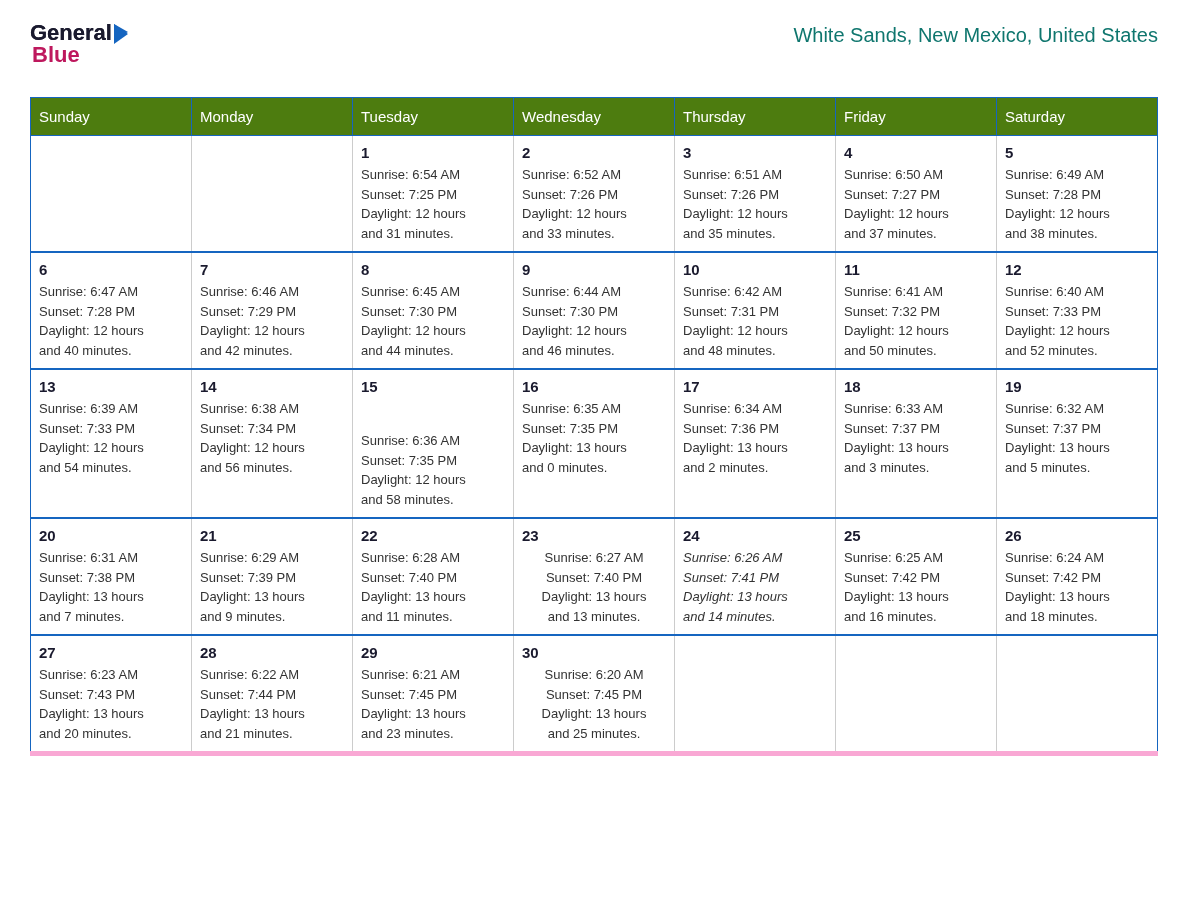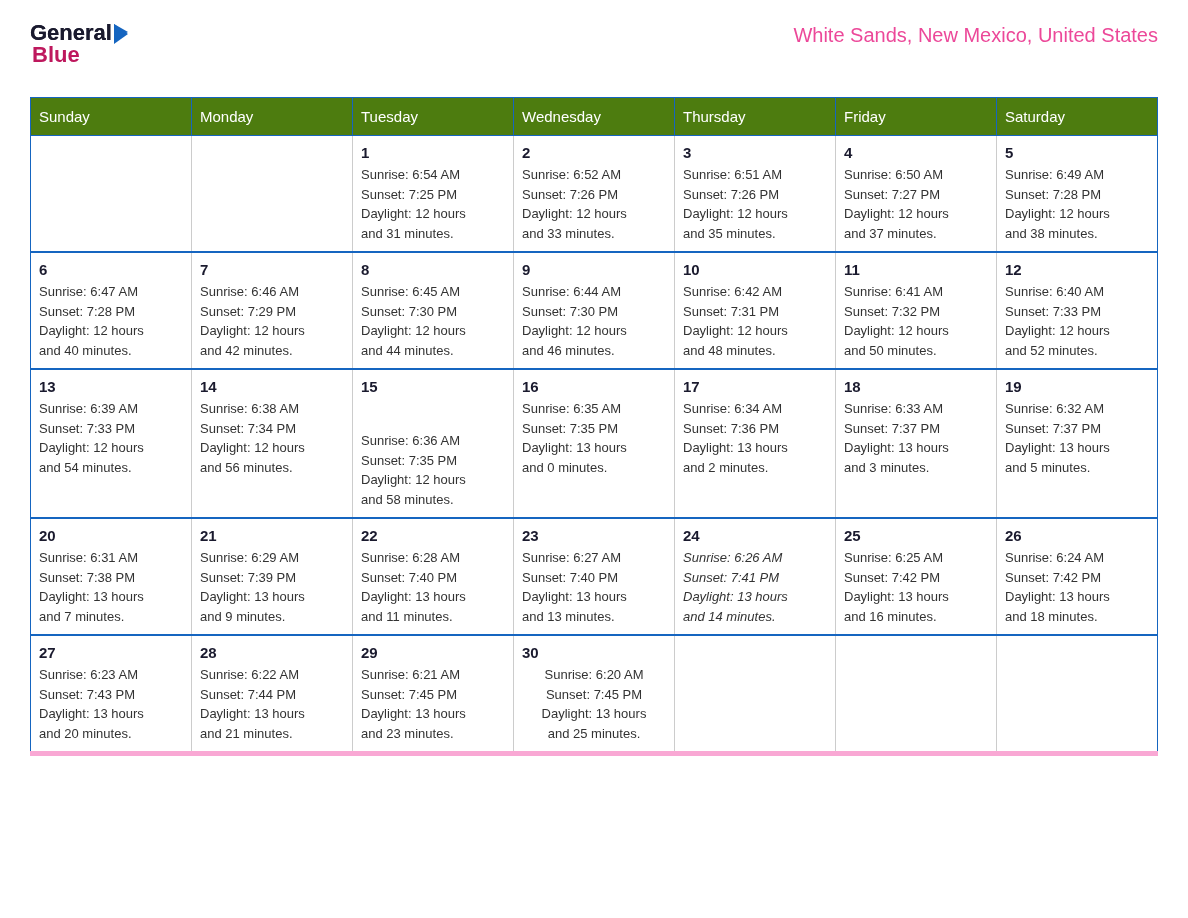--- a/index.html
+++ b/index.html
@@ -39,21 +39,21 @@
       text-align: right;
     }
     .month-title {
       font-size: 48px;
       font-weight: bold;
       color: #1a1a2e;
       line-height: 1.1;
     }
     .location-title {
       font-size: 20px;
-      color: #ec4899;
+      color: #0f766e;
       margin-top: 4px;
     }
     .calendar {
       width: 100%;
       border-collapse: collapse;
       margin-top: 10px;
     }
     .calendar thead tr {
       background-color: #4d7c0f;
       color: #fff;
@@ -302,21 +302,21 @@
           </td>
           <td>
             <span class="day-num">22</span>
             <div class="day-info" style="white-space: pre-line;">Sunrise: 6:28 AM
 Sunset: 7:40 PM
 Daylight: 13 hours
 and 11 minutes.</div>
           </td>
           <td>
             <span class="day-num">23</span>
-            <div class="day-info" style="white-space: pre-line;">Sunrise: 6:27 AM
+            <div class="day-info" style="white-space: pre-line; text-align: center;">Sunrise: 6:27 AM
 Sunset: 7:40 PM
 Daylight: 13 hours
 and 13 minutes.</div>
           </td>
           <td>
             <span class="day-num">24</span>
             <div class="day-info" style="white-space: pre-line; font-style: italic;">Sunrise: 6:26 AM
 Sunset: 7:41 PM
 Daylight: 13 hours
 and 14 minutes.</div>

